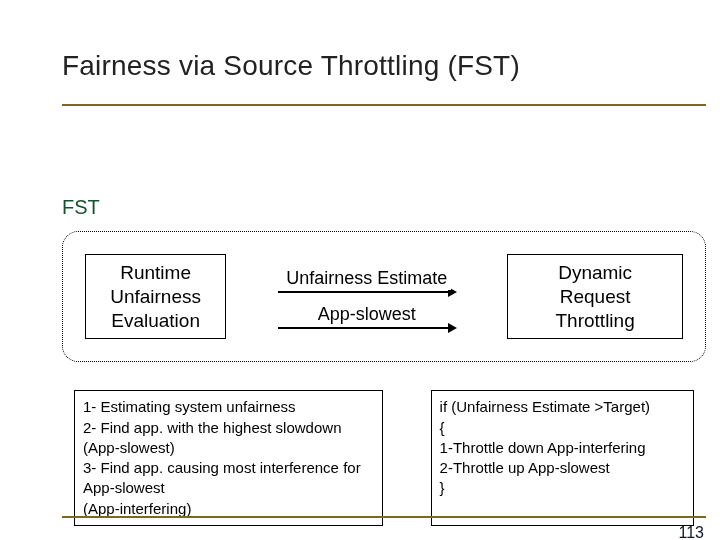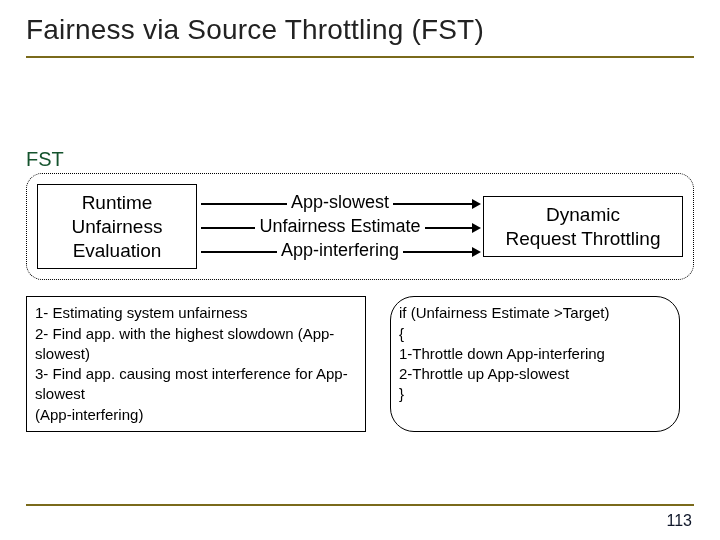--- a/index.html
+++ b/index.html
@@ -1,15 +1,15 @@
 <!DOCTYPE html>
 <html><head>
 <meta charset="utf-8">
 <style>
-  * { box-sizing: border-box; margin: 0; padding: 0; }
+  * { box-sizing: border-box; margin: 12px; padding: 0; }
   body {
     width: 720px;
     height: 540px;
     font-family: Arial, Helvetica, sans-serif;
     background: #fff;
     position: relative;
     padding: 14px 26px;
   }
   .title {
     font-size: 28px;
@@ -95,21 +95,21 @@
     gap: 24px;
     margin-top: 16px;
   }
   .note {
     border: 1px solid #000;
     font-size: 15px;
     line-height: 1.35;
     padding: 6px 8px;
     width: 340px;
   }
-  .note.right { width: 290px; border-radius: 24px; }
+  .note.right { width: 290px; }
   .bottom-rule {
     position: absolute;
     left: 26px; right: 26px;
     bottom: 34px;
     border: none;
     border-top: 2px solid #7a6a1b;
   }
   .pagenum {
     position: absolute;
     right: 28px;
@@ -124,29 +124,25 @@
 <div class="title">Fairness via Source Throttling (FST)</div>
 <hr class="title-rule">
 
 <div class="fst-label">FST</div>
 
 <div class="fst-group">
   <div class="box runtime">Runtime<br>Unfairness<br>Evaluation</div>
   <div class="mid">
     <div class="mid-row">
       <div class="line"></div>
-      <span class="txt as">App-slowest</span>
-    </div>
-    <div class="mid-row">
-      <div class="line"></div>
       <span class="txt ue">Unfairness Estimate</span>
     </div>
     <div class="mid-row">
       <div class="line"></div>
-      <span class="txt ai">App-interfering</span>
+      <span class="txt as">App-slowest</span>
     </div>
   </div>
   <div class="box dynamic">Dynamic<br>Request Throttling</div>
 </div>
 
 <div class="notes">
   <div class="note">1- Estimating system unfairness<br>2- Find app. with the highest slowdown (App-slowest)<br>3- Find app. causing most interference for App-slowest<br>(App-interfering)</div>
   <div class="note right">if (Unfairness Estimate &gt;Target)<br>{<br> 1-Throttle down App-interfering<br> 2-Throttle up App-slowest<br>}</div>
 </div>
 

